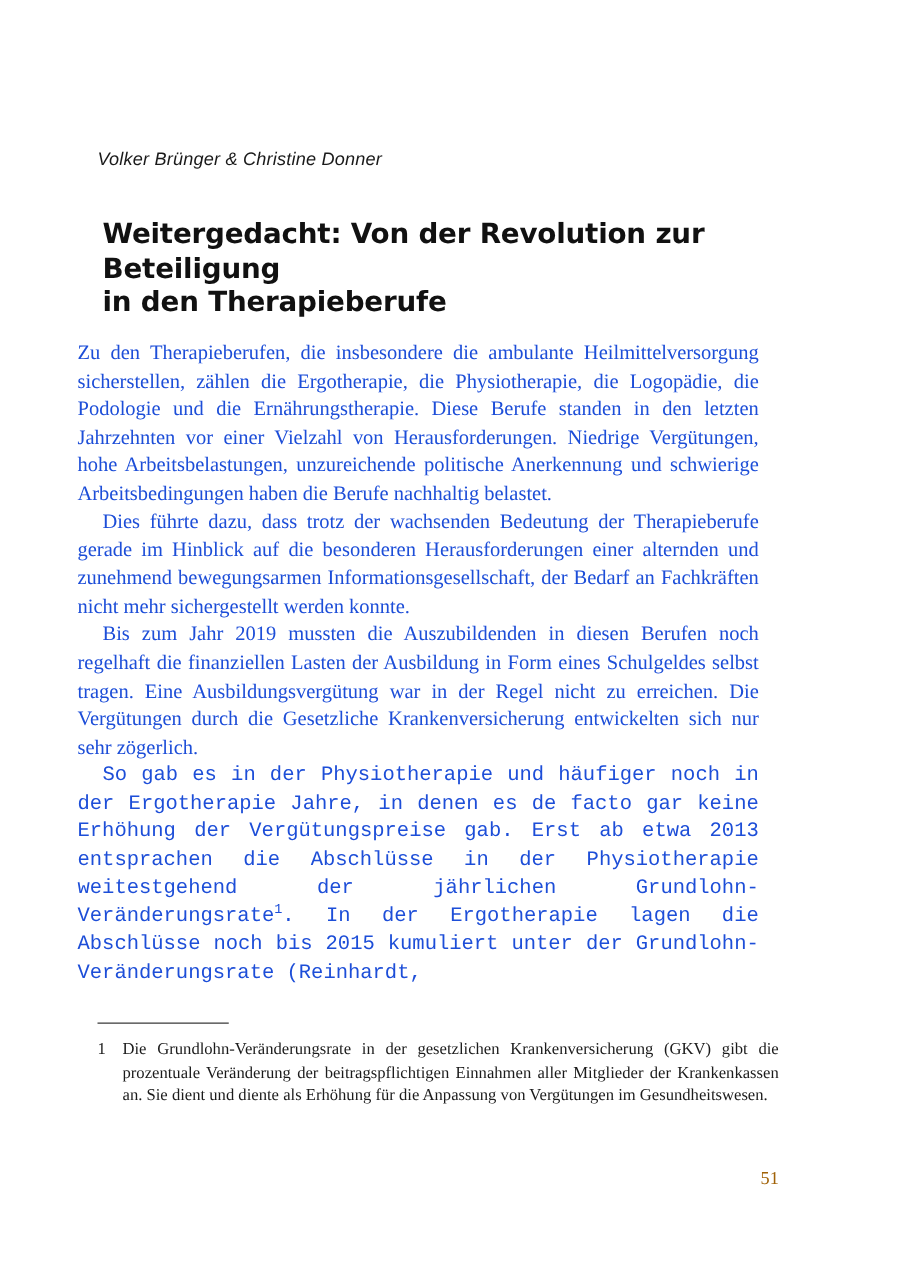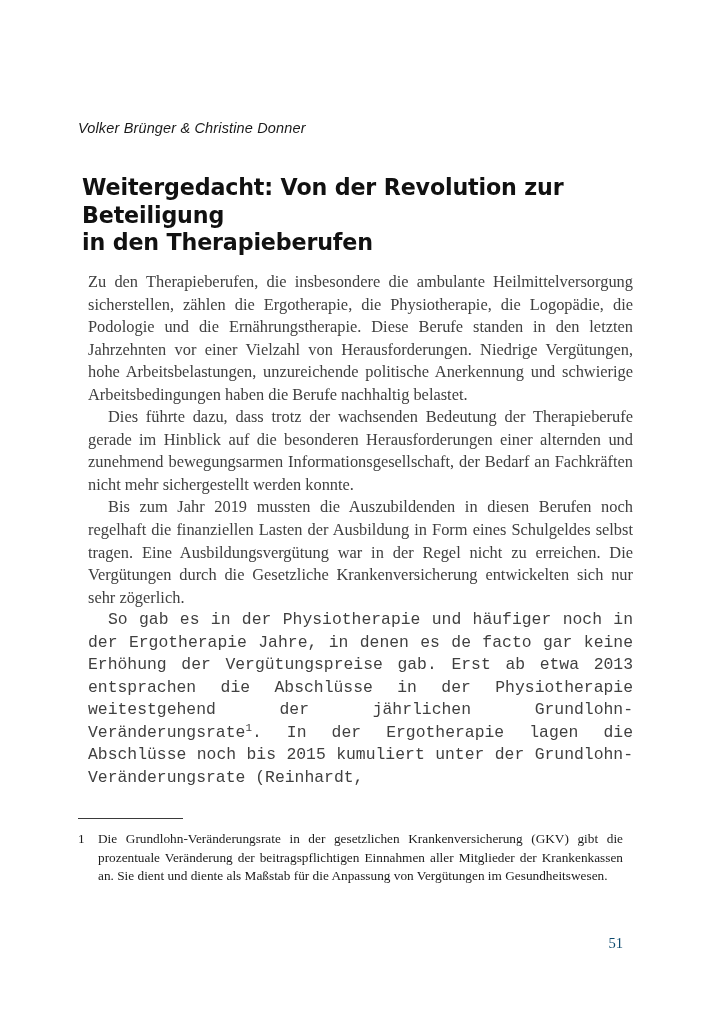--- a/index.html
+++ b/index.html
@@ -63,27 +63,27 @@
     font-size: 17.4px;
     line-height: 22px;
     letter-spacing: -0.05px;
     color: #141414;
     white-space: nowrap;
   }
 
   
   .body-text {
     position: absolute;
-    left: 88px;
+    left: 62px;
     top: 271px;
     width: 545px;
     font-family: "Liberation Serif", "DejaVu Serif", serif;
     font-size: 16.4px;
     line-height: 22.55px;
-    color: #404040;
+    color: #1d4ed8;
     text-align: justify;
     text-justify: inter-word;
     hyphens: manual;
     -webkit-hyphens: manual;
   }
   .body-text p {
     margin: 0;
     text-indent: 0;
   }
   .body-text p.indented {
@@ -135,47 +135,47 @@
   
   .folio {
     position: absolute;
     left: 78px;
     top: 934px;
     width: 545px;
     text-align: right;
     font-family: "Liberation Serif", "DejaVu Serif", serif;
     font-size: 14.6px;
     line-height: 18px;
-    color: #0c4a6e;
+    color: #a16207;
   }
 </style>
 </head>
 <body>
 
 <div class="page">
 
   <div class="authors">Volker Brünger &amp; Christine Donner</div>
 
   <h1 class="title">
     <span class="line">Weitergedacht: Von der Revolution zur Beteiligung</span>
-    <span class="line">in den Therapieberufen</span>
+    <span class="line">in den Therapieberufe</span>
   </h1>
 
 
   <div class="body-text">
     <p>Zu den Therapieberufen, die insbesondere die ambulante Heilmittelversorgung sicherstellen, zählen die Ergotherapie, die Physiotherapie, die Logopädie, die Podologie und die Ernährungstherapie. Diese Berufe standen in den letzten Jahrzehnten vor einer Vielzahl von Herausforderungen. Niedrige Vergütungen, hohe Arbeitsbelastungen, unzureichende politische Anerkennung und schwierige Arbeitsbedingungen haben die Berufe nachhaltig belastet.</p>
     <p class="indented">Dies führte dazu, dass trotz der wachsenden Bedeutung der Therapieberufe gerade im Hinblick auf die besonderen Herausforderungen einer alternden und zunehmend bewegungsarmen Informationsgesellschaft, der Bedarf an Fachkräften nicht mehr sichergestellt werden konnte.</p>
     <p class="indented">Bis zum Jahr 2019 mussten die Auszubildenden in diesen Berufen noch regelhaft die finanziellen Lasten der Ausbildung in Form eines Schulgeldes selbst tragen. Eine Ausbildungsvergütung war in der Regel nicht zu erreichen. Die Vergütungen durch die Gesetzliche Krankenversicherung entwickelten sich nur sehr zögerlich.</p>
     <p class="indented">
       <span>So gab es in der Physiotherapie und häufiger noch in der Ergotherapie Jahre, in denen es de facto gar keine Erhöhung der Vergütungspreise gab. Erst ab etwa 2013 entsprachen die Abschlüsse in der Physiotherapie weitestgehend der jährlichen Grundlohn-Veränderungsrate</span><sup class="fn-ref">1</sup><span>. In der Ergotherapie lagen die Abschlüsse noch bis 2015 kumuliert unter der Grundlohn-Veränderungsrate (Reinhardt,</span>
     </p>
   </div>
 
   <div class="footnote-area">
     <div class="footnote-rule"></div>
     <p class="footnote">
-      <span class="fn-num">1</span><span>Die </span><b>Grundlohn-Veränderungsrate</b><span> in der gesetzlichen Krankenversicherung (GKV) gibt die prozentuale Veränderung der beitragspflichtigen Einnahmen aller Mitglieder der Krankenkassen an. Sie dient und diente als Maßstab für die Anpassung von Vergütungen im Gesundheitswesen.</span>
+      <span class="fn-num">1</span><span>Die </span><b>Grundlohn-Veränderungsrate</b><span> in der gesetzlichen Krankenversicherung (GKV) gibt die prozentuale Veränderung der beitragspflichtigen Einnahmen aller Mitglieder der Krankenkassen an. Sie dient und diente als Erhöhung für die Anpassung von Vergütungen im Gesundheitswesen.</span>
     </p>
   </div>
 
   <div class="folio">51</div>
 
 </div>
 
 </body></html>

